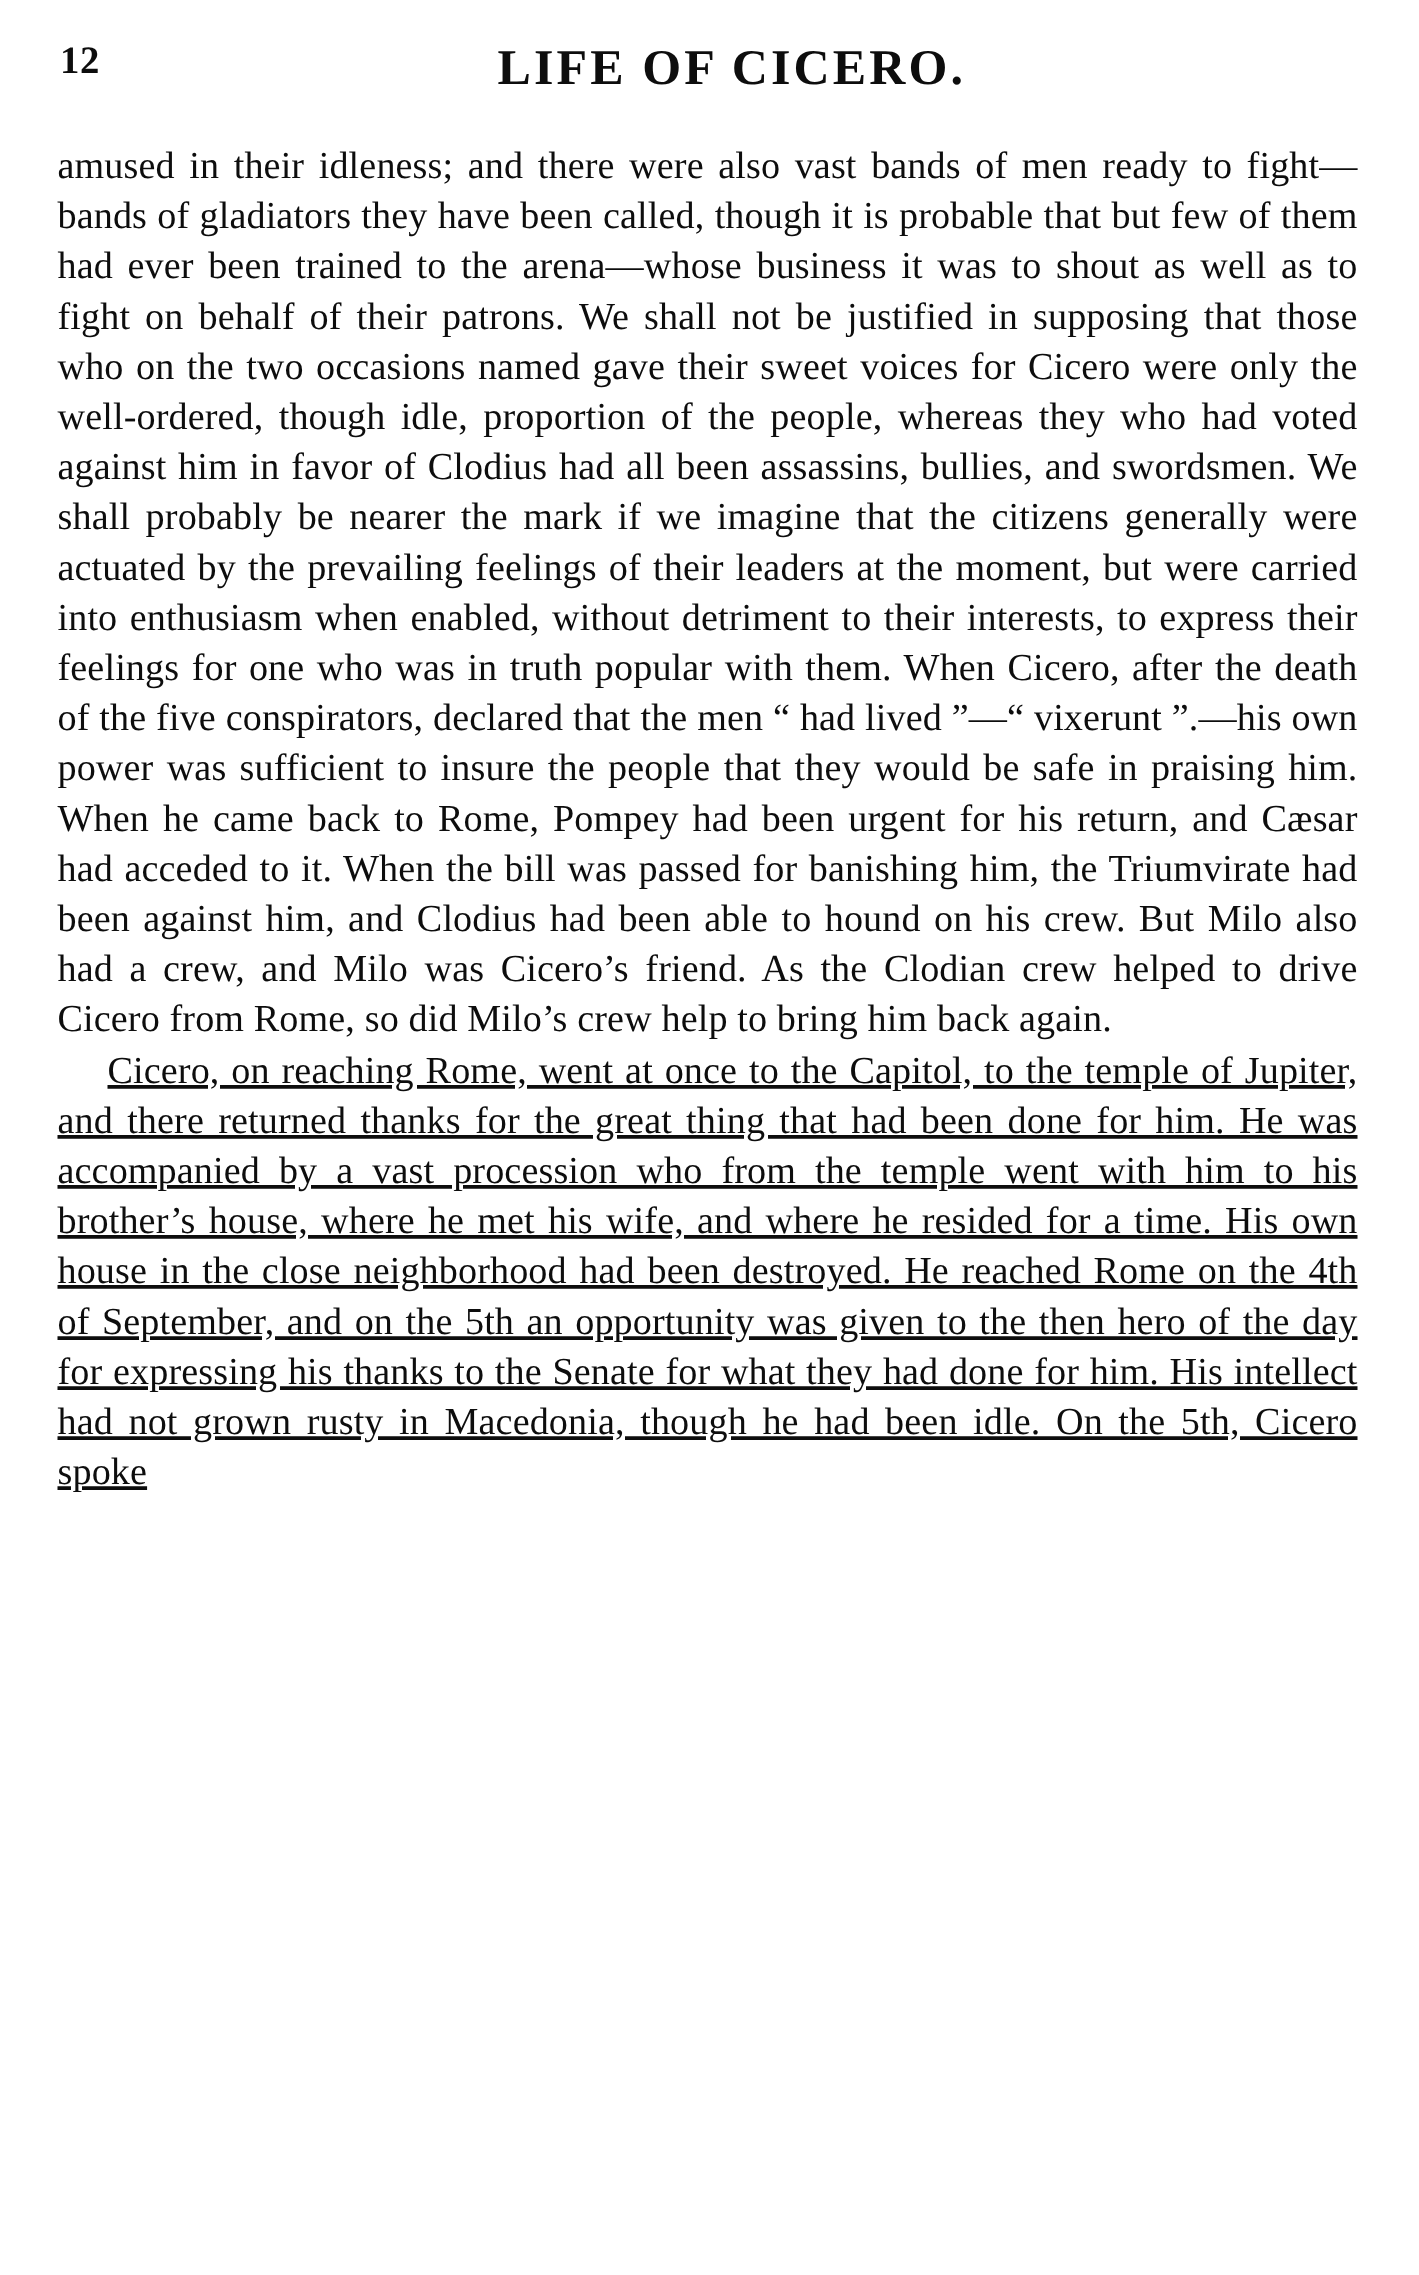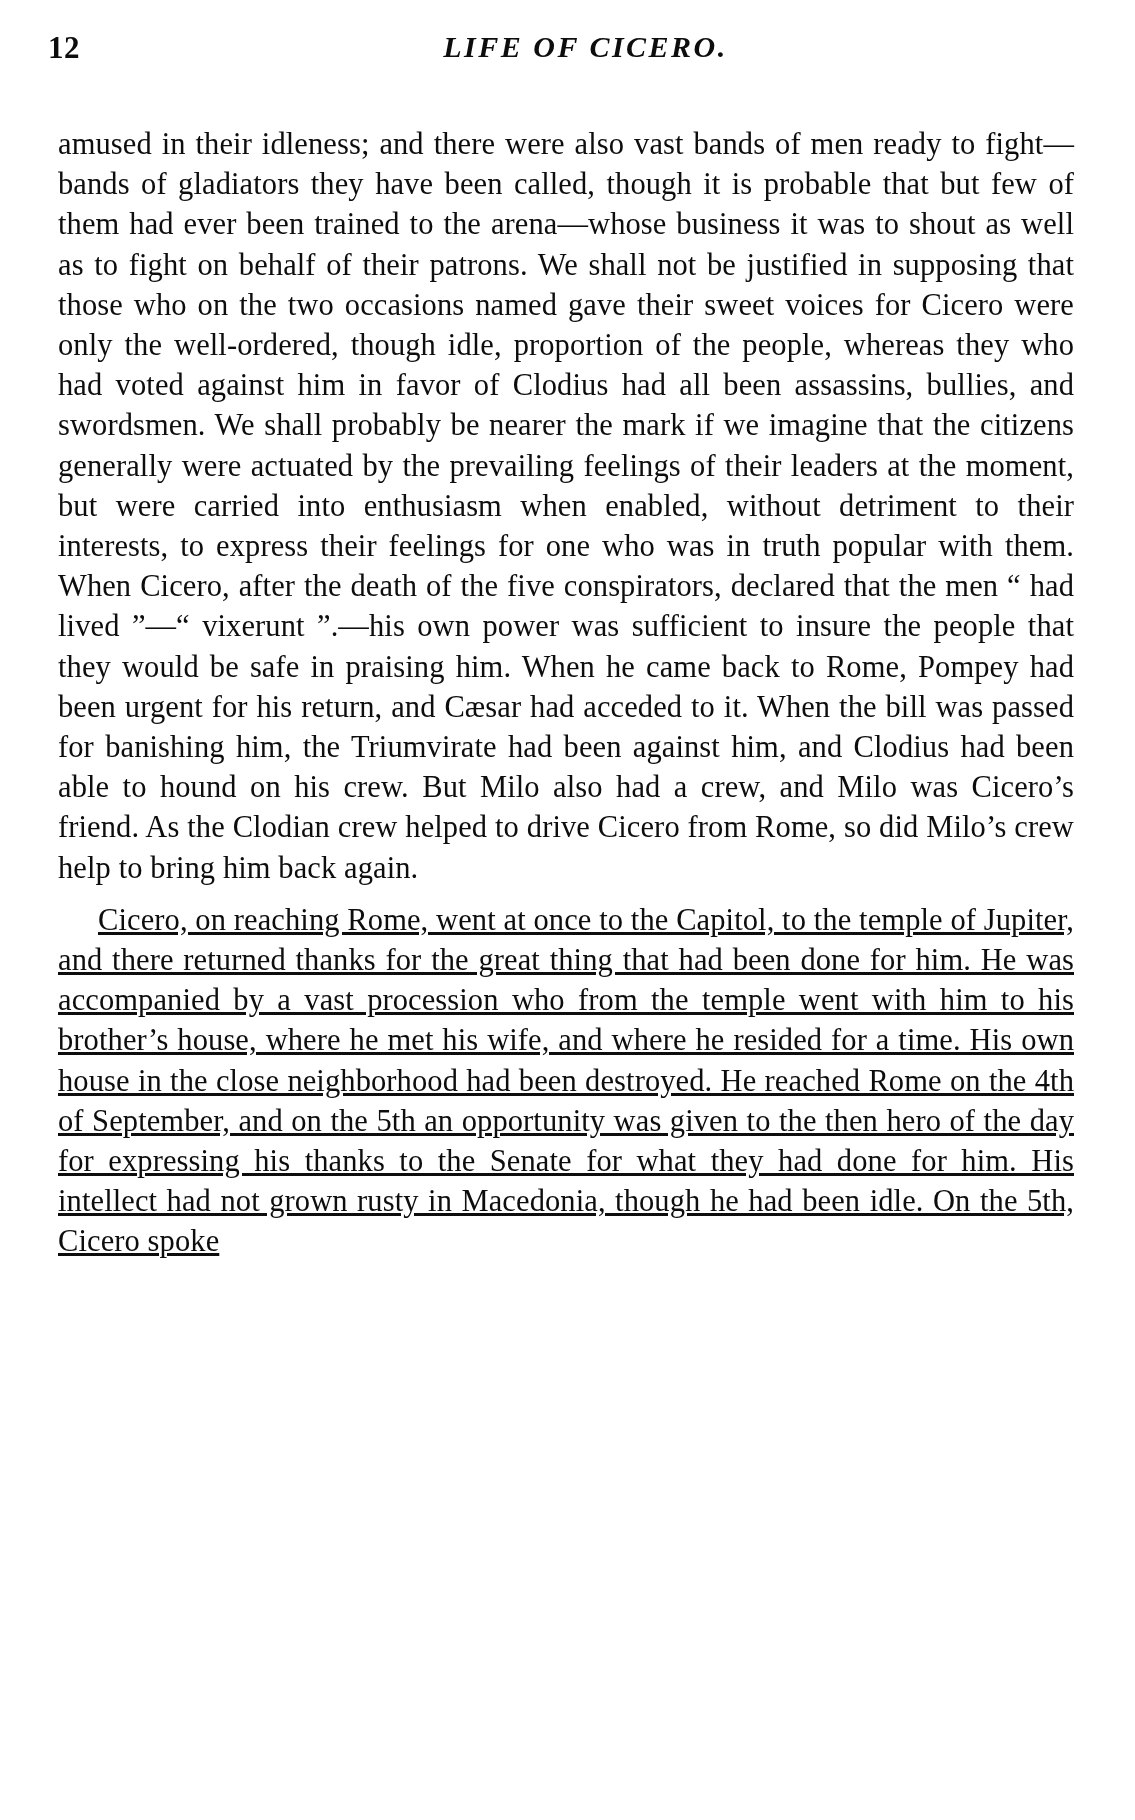--- a/index.html
+++ b/index.html
@@ -33,34 +33,33 @@
     font-size: 31px;
     font-weight: bold;
     letter-spacing: 0.5px;
   }
   .running-title {
     position: absolute;
     left: 0;
     right: 0;
     top: 30px;
     text-align: center;
-    font-size: 30px;
-    font-style: italic;
+    font-size: 40px;
     font-weight: bold;
     letter-spacing: 2.5px;
     padding-left: 36px;
   }
   .body-col {
     position: absolute;
     left: 46px;
     top: 112px;
     width: 1040px;
   }
   p.para {
-    margin: 12px;
+    margin: 0;
     font-size: 30.5px;
     line-height: 40.2px;
     text-align: justify;
     text-justify: inter-word;
     letter-spacing: 0.1px;
   }
   p.para.indent {
     text-indent: 40px;
     text-decoration: underline;
   }

